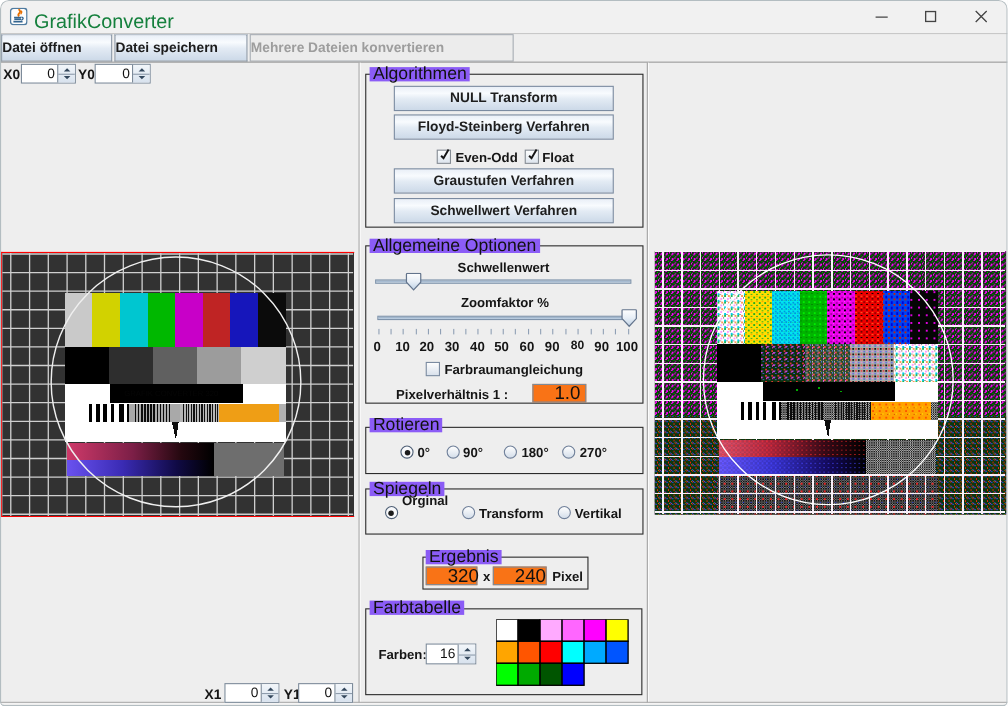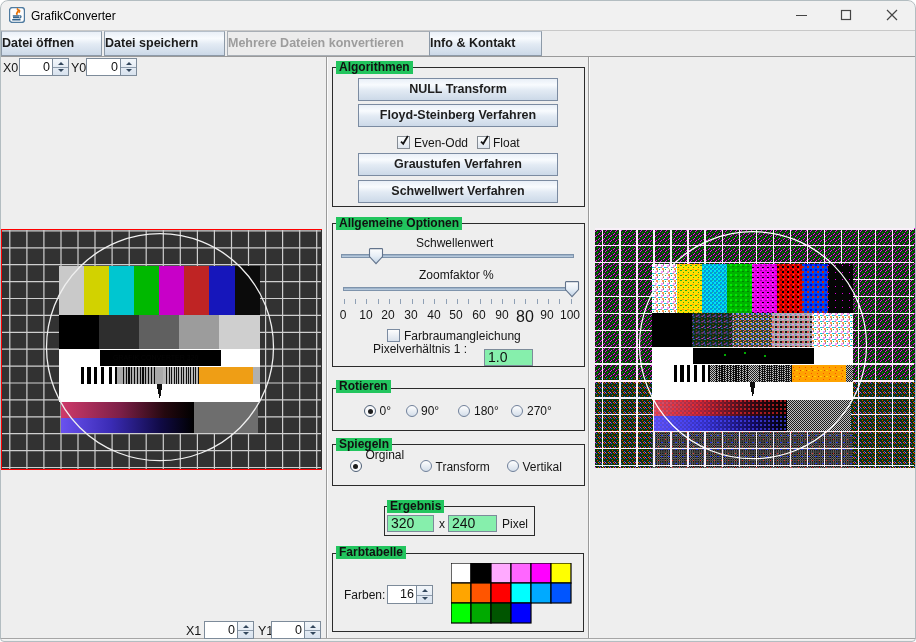--- a/index.html
+++ b/index.html
@@ -1,26 +1,26 @@
 <!DOCTYPE html>
 <html><head><meta charset="utf-8"><style>
 *{margin:0;padding:0;box-sizing:border-box}
 html,body{width:916px;height:642px;background:#fff;font-family:"Liberation Sans",sans-serif;overflow:hidden}
 .win{position:absolute;left:0;top:0;width:916px;height:642px;background:#eeeeee;border-radius:8px 8px 4px 4px;overflow:hidden}
 .winborder{position:absolute;left:0;top:0;width:916px;height:642px;border:1px solid #b3bdc1;border-radius:8px 8px 4px 4px;z-index:99;pointer-events:none}
 .titlebar{position:absolute;left:0;top:0;width:100%;height:31px;background:#f1f1f1;border-bottom:1px solid #c8c8c8}
-.title{position:absolute;left:31px;top:9px;font-size:12px;color:#000000}
+.title{position:absolute;left:31px;top:9px;font-size:18px;color:#15803d}
 .abs{position:absolute}
 .jbtn{position:absolute;background:linear-gradient(180deg,#e9eff7 0%,#f8fbfe 28%,#e3ebf4 52%,#ccd9e8 100%);border:1px solid #7b8ba1;color:#1e1e1e;font-weight:bold;font-size:12.5px;text-align:center;font-family:"Liberation Sans",sans-serif}
 .tbtn{position:absolute;top:31px;height:25px;background:linear-gradient(180deg,#e9eff7 0%,#f8fbfe 28%,#e3ebf4 52%,#ccd9e8 100%);border:1px solid #8d9aa8;border-top-color:#b5bfca;color:#1c1c1c;font-weight:bold;font-size:12.5px;text-align:left}
 .tbtn.dis{background:#ececec;color:#9d9d9d;border:1px solid #a8aeb5}
 .group{position:absolute;border:1px solid #2b2b2b}
-.gtitle{position:absolute;background:#22c55e;font-weight:bold;font-size:12px;color:#111;padding:0 3px;line-height:13px}
-.lbl{position:absolute;font-weight:normal;font-size:12px;color:#151515;white-space:nowrap}
-.field{position:absolute;background:#86efac;border:1px solid #7d8b9a;font-size:14px;color:#111;padding-left:3px;line-height:15px}
+.gtitle{position:absolute;background:#8b5cf6;font-weight:normal;font-size:16px;color:#111;padding:0 3px;line-height:13px}
+.lbl{position:absolute;font-weight:bold;font-size:12px;color:#151515;white-space:nowrap}
+.field{position:absolute;background:#f97316;border:1px solid #7d8b9a;font-size:17px;color:#111;padding-left:19px;line-height:15px}
 .spin{position:absolute;border:1px solid #7d8b9a;background:#fff}
 .spin .val{position:absolute;right:18px;top:0;bottom:0;font-size:12.5px;color:#111;text-align:right;line-height:16px}
 .spin .btns{position:absolute;right:0;top:0;bottom:0;width:16px;border-left:1px solid #7d8b9a;background:linear-gradient(180deg,#f2f6fa,#d8e2ee)}
 .spin .btns:before{content:"";position:absolute;left:0px;right:0px;top:50%;height:1px;background:#8e9cac}
 .spin .u:after{content:"";position:absolute;left:4.5px;top:3px;border-left:3px solid transparent;border-right:3px solid transparent;border-bottom:3.5px solid #33475c}
 .spin .d:after{content:"";position:absolute;left:4.5px;bottom:3px;border-left:3px solid transparent;border-right:3px solid transparent;border-top:3.5px solid #33475c}
 .chk{position:absolute;width:13px;height:13px;background:linear-gradient(180deg,#fdfefe,#dde5ee);border:1px solid #858c94}
 .chk.empty{background:linear-gradient(180deg,#fdfdfd,#d9e1ec);border:1px solid #7b8ba1;box-shadow:none}
 .chk svg{position:absolute;left:0;top:-2px;overflow:visible}
 .radio{position:absolute;width:12px;height:12px;border-radius:50%;background:linear-gradient(180deg,#fefefe,#d4deea);border:1px solid #70809a}
@@ -44,21 +44,20 @@
 </svg>
 <div class="title">GrafikConverter</div>
 <svg class="abs" style="left:780px;top:0" width="130" height="31" viewBox="0 0 130 31">
       <path d="M16 15.5 H27" stroke="#444" stroke-width="1.2"></path>
       <rect x="61.5" y="10.5" width="9" height="9" fill="none" stroke="#444" stroke-width="1.2"></rect>
       <path d="M107 10 L117 20 M117 10 L107 20" stroke="#444" stroke-width="1.2"></path>
     </svg>
 <div class="tbtn" style="left:1px;width:101px;line-height:23px">Datei öffnen</div>
 <div class="tbtn" style="left:104px;width:121px;line-height:23px">Datei speichern</div>
 <div class="tbtn dis" style="left:227px;width:240px;line-height:23px">Mehrere Dateien konvertieren</div>
-<div class="tbtn" style="left:429px;width:113px;line-height:23px">Info &amp; Kontakt</div>
 <div class="abs" style="left:0;top:56px;width:916px;height:1px;background:#9a9a9a"></div>
 <div class="sep" style="left:326px;top:57px;height:582px"></div>
 <div class="sepw" style="left:327px;top:57px;height:582px"></div>
 <div class="sep" style="left:588px;top:57px;height:582px"></div>
 <div class="sepw" style="left:589px;top:57px;height:582px"></div>
 <div class="abs" style="left:0;top:638px;width:916px;height:1px;background:#a5a5a5"></div>
 <div class="abs" style="left:0;top:639px;width:916px;height:1px;background:#f4f4f4"></div>
 <div class="lbl" style="left:3px;top:61px;font-size:12.5px">X0</div>
 <div class="spin" style="left:19px;top:58px;width:50px;height:18px">
       <div class="val">0</div>
@@ -434,26 +433,26 @@
     <div class="abs" style="left:559.1px;top:299px;width:1px;height:5px;background:#8fa0b5"></div>
     <div class="abs" style="left:570.5px;top:299px;width:1px;height:5px;background:#8fa0b5"></div>
 <div class="lbl" style="left:343px;top:308px;transform:translateX(-50%);font-size:12px">0</div>
 <div class="lbl" style="left:366px;top:308px;transform:translateX(-50%);font-size:12px">10</div>
 <div class="lbl" style="left:388px;top:308px;transform:translateX(-50%);font-size:12px">20</div>
 <div class="lbl" style="left:411px;top:308px;transform:translateX(-50%);font-size:12px">30</div>
 <div class="lbl" style="left:434px;top:308px;transform:translateX(-50%);font-size:12px">40</div>
 <div class="lbl" style="left:456px;top:308px;transform:translateX(-50%);font-size:12px">50</div>
 <div class="lbl" style="left:479px;top:308px;transform:translateX(-50%);font-size:12px">60</div>
 <div class="lbl" style="left:502px;top:308px;transform:translateX(-50%);font-size:12px">90</div>
-<div class="lbl" style="left:525px;top:308px;transform:translateX(-50%);font-size:16px">80</div>
+<div class="lbl" style="left:525px;top:308px;transform:translateX(-50%);font-size:11px">80</div>
 <div class="lbl" style="left:547px;top:308px;transform:translateX(-50%);font-size:12px">90</div>
 <div class="lbl" style="left:570px;top:308px;transform:translateX(-50%);font-size:12px">100</div>
 <div class="chk empty" style="left:387px;top:329px"></div>
 <div class="lbl" style="left:404px;top:329px">Farbraumangleichung</div>
-<div class="lbl" style="left:360px;top:342px;width:120px;text-align:center">Pixelverhältnis 1 :</div>
+<div class="lbl" style="left:360px;top:352px;width:120px;text-align:left">Pixelverhältnis 1 :</div>
 <div class="field" style="left:484px;top:349px;width:49px;height:17px">1.0</div>
 <div class="group" style="left:332px;top:388px;width:253px;height:43px"></div>
 <div class="gtitle" style="left:336px;top:380px">Rotieren</div>
 <div class="radio sel" style="left:364px;top:405px"></div>
 <div class="lbl" style="left:379.5px;top:404px">0°</div>
 <div class="radio" style="left:405.5px;top:405px"></div>
 <div class="lbl" style="left:421px;top:404px">90°</div>
 <div class="radio" style="left:458px;top:405px"></div>
 <div class="lbl" style="left:474px;top:404px">180°</div>
 <div class="radio" style="left:511px;top:405px"></div>

